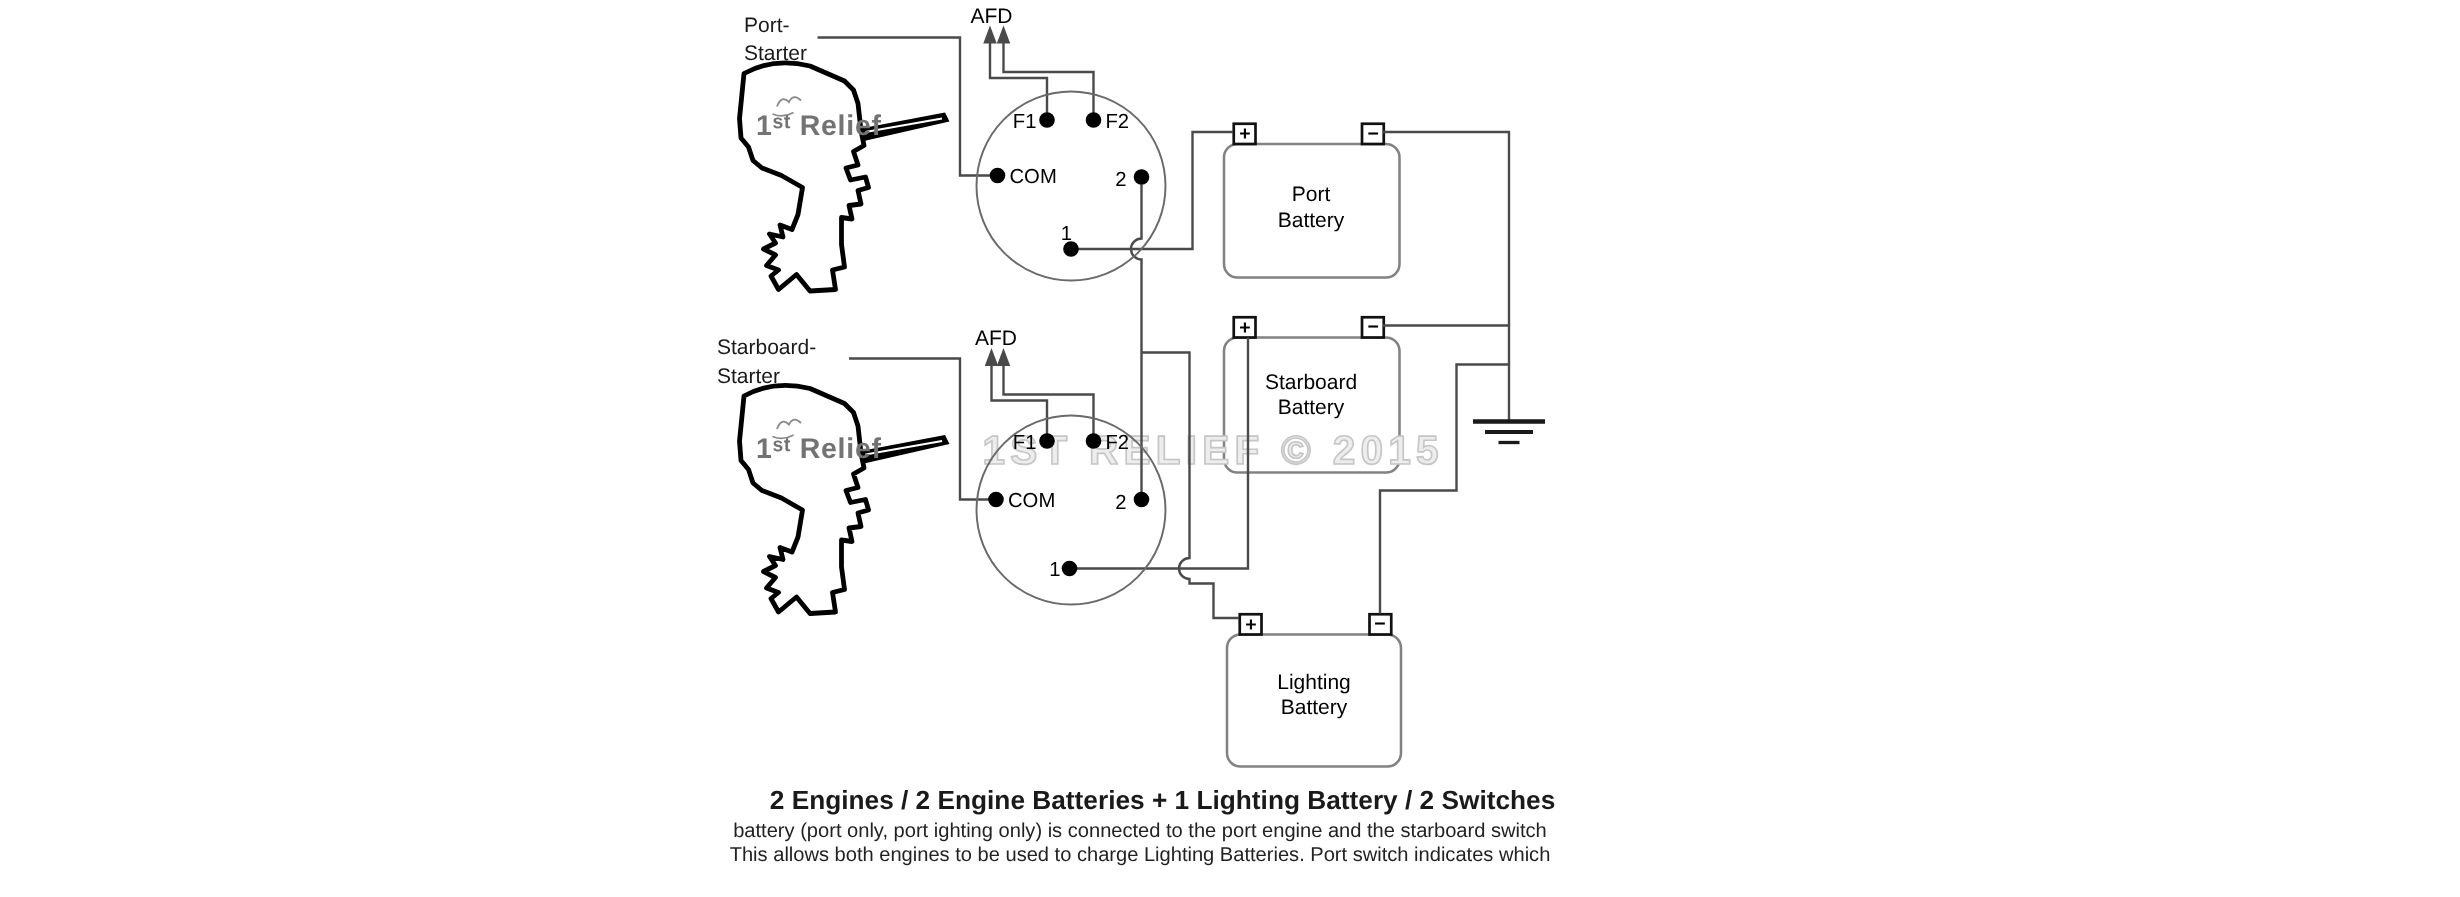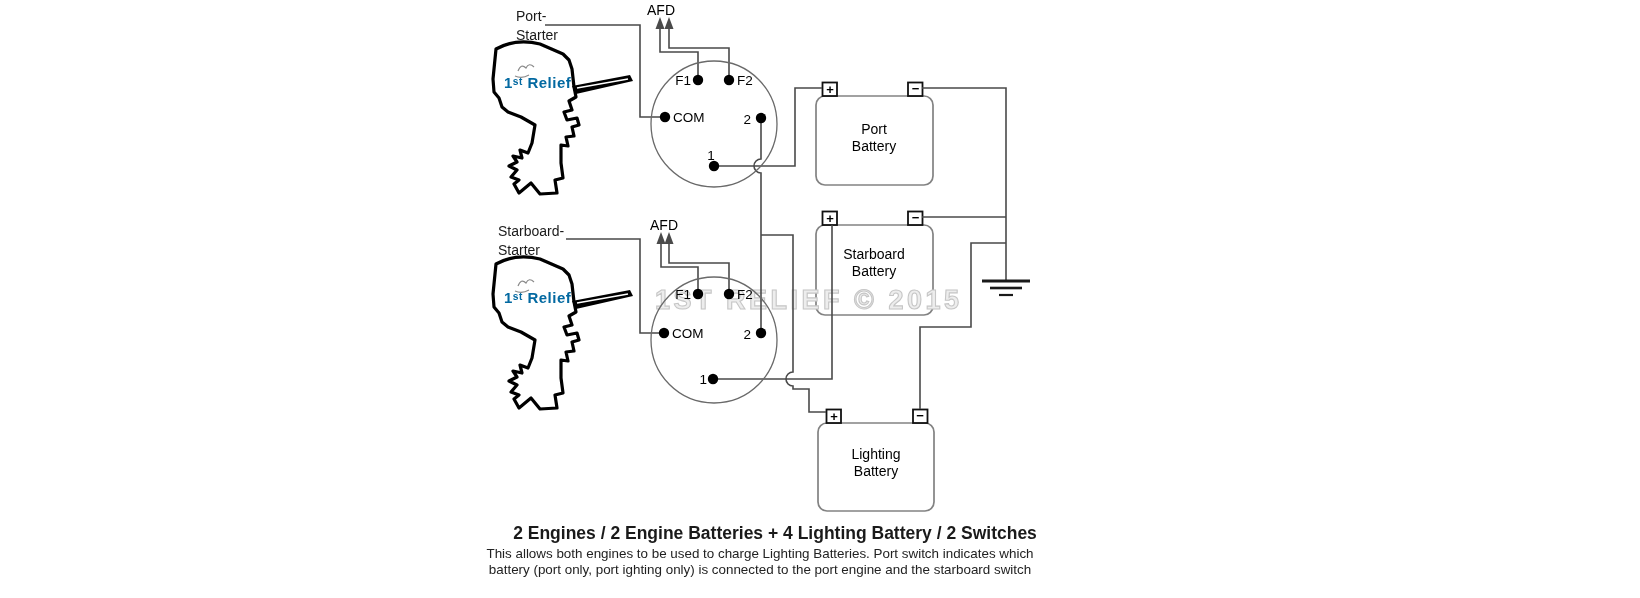--- a/index.html
+++ b/index.html
@@ -1,23 +1,23 @@
 <!DOCTYPE html>
 <html><head>
 <meta charset="utf-8">
 <style>
   html,body{margin:0;padding:0;background:#ffffff;}
   .stage{
     position:relative;width:1640px;height:598px;background:#ffffff;
     font-family:"Liberation Sans", sans-serif;color:#1a1a1a;overflow:hidden;
   }
   .stage svg{position:absolute;left:0;top:0;}
-  .lbl{position:absolute;font-size:14px;line-height:18.5px;color:#1a1a1a;white-space:nowrap;margin-left:20px;}
+  .lbl{position:absolute;font-size:14px;line-height:18.5px;color:#1a1a1a;white-space:nowrap;}
   .engine-logo{
-    position:absolute;font-size:15px;font-weight:bold;color:#0369a1;
+    position:absolute;font-size:19px;font-weight:bold;color:#737373;
     letter-spacing:0.5px;white-space:nowrap;
   }
   .caption-title{
     position:absolute;left:455px;top:523px;width:640px;text-align:center;
     font-size:17.5px;font-weight:bold;white-space:nowrap;
   }
   .caption-body{
     position:absolute;left:250px;top:546px;width:1020px;text-align:center;
     font-size:13.4px;line-height:15.8px;color:#222;
   }
@@ -145,20 +145,20 @@
   </div>
 
   <div class="lbl" style="left:478px;top:222px;">
     <div>Starboard-</div>
     <div>Starter</div>
   </div>
 
   <div class="engine-logo" style="left:504px;top:74px;">1ˢᵗ Relief</div>
   <div class="engine-logo" style="left:504px;top:289px;">1ˢᵗ Relief</div>
 
-  <div class="caption-title">2 Engines / 2 Engine Batteries + 4 Lighting Battery / 2 Switches</div>
+  <div class="caption-title">2 Engines / 2 Engine Batteries + 1 Lighting Battery / 2 Switches</div>
 
   <div class="caption-body">
+    <div>battery (port only, port ighting only) is connected to the port engine and the starboard switch</div>
     <div>This allows both engines to be used to charge Lighting Batteries. Port switch indicates which</div>
-    <div>battery (port only, port ighting only) is connected to the port engine and the starboard switch</div>
   </div>
 
 </div>
 
 </body></html>

